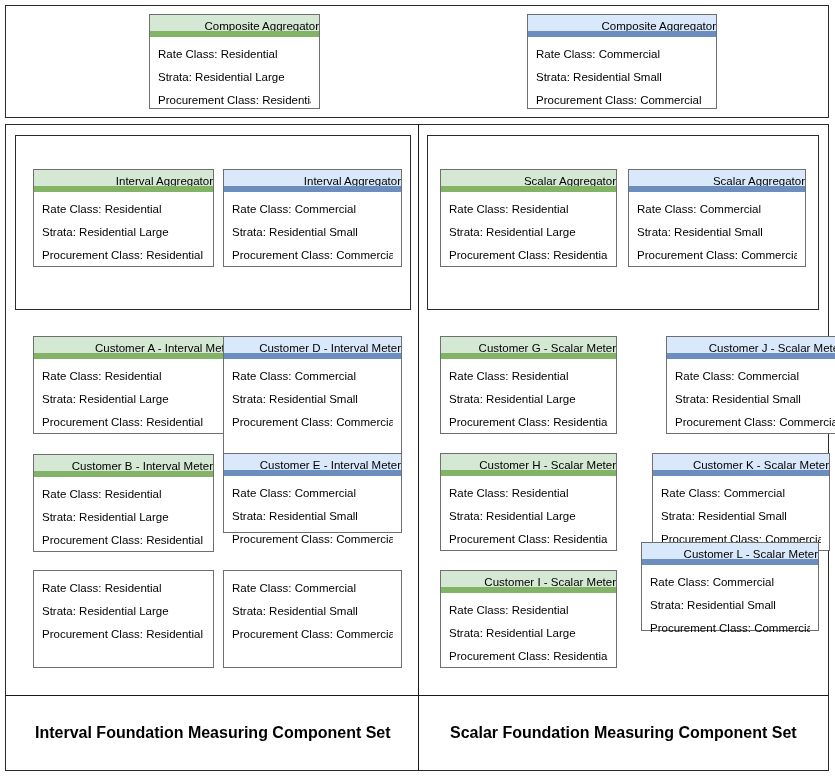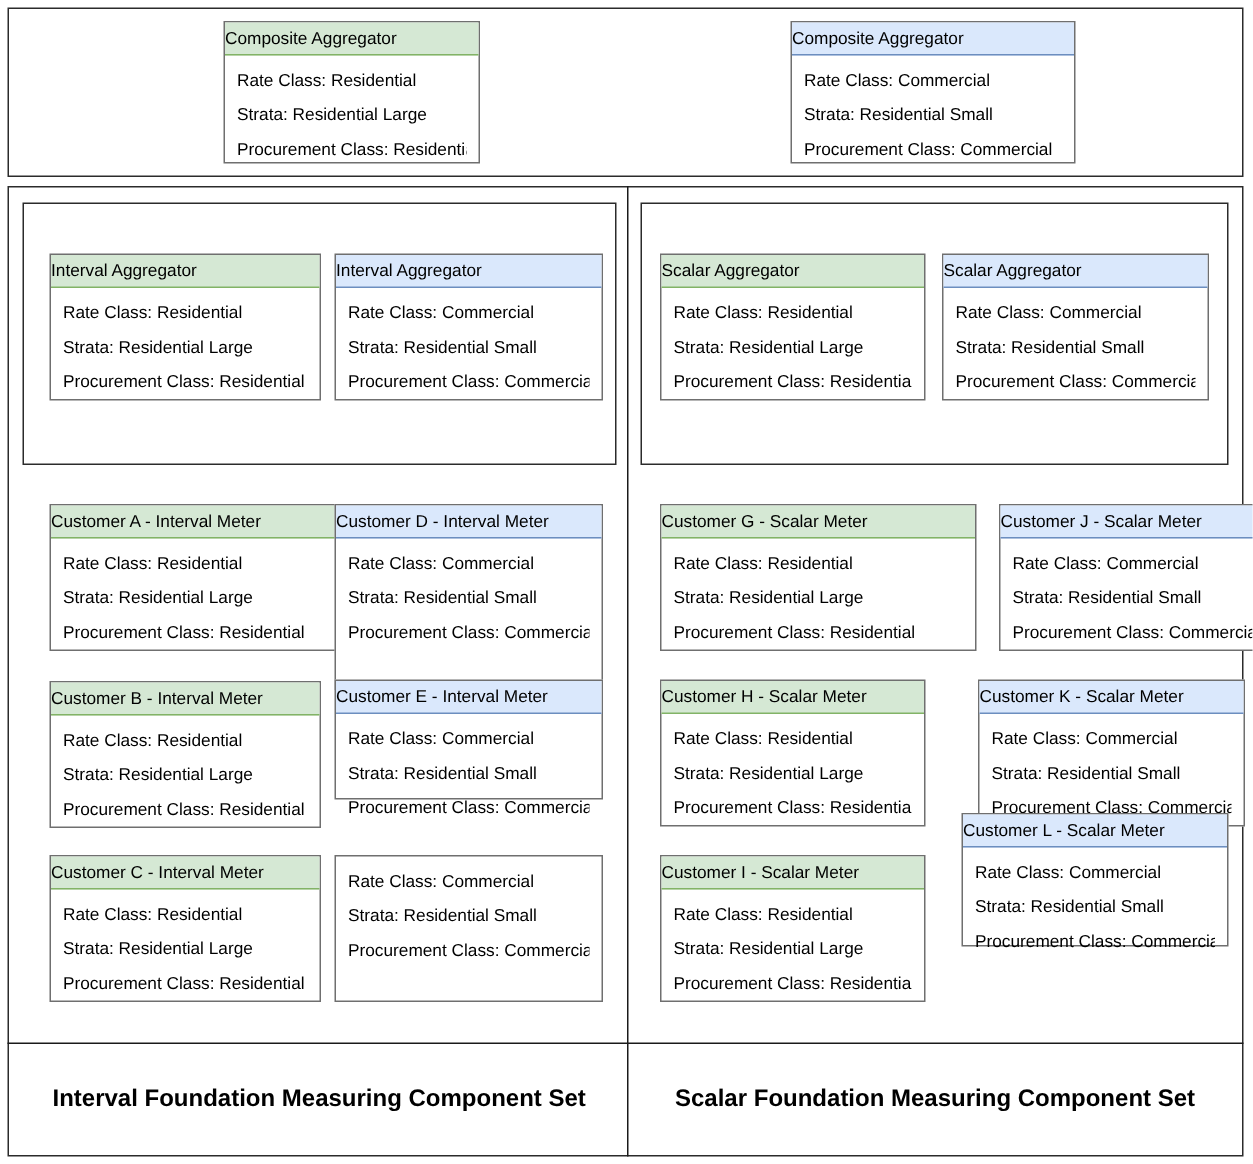--- a/index.html
+++ b/index.html
@@ -25,22 +25,22 @@
   .card {
     position: absolute;
     background: #ffffff;
     border: 1px solid #555555;
     box-sizing: border-box;
   }
   .card-title {
     font-size: 11.5px;
     line-height: 22px;
     height: 22px;
-    text-align: left;
-    border-bottom: 1px solid #a16207;
+    text-align: right;
+    border-bottom: 6px solid #a16207;
     box-sizing: border-box;
     white-space: nowrap;
     overflow: hidden;
   }
   .card-body {
     padding: 6px 8px 5px 8px;
     box-sizing: border-box;
   }
   .card-body div {
     font-size: 11.5px;
@@ -181,37 +181,36 @@
   <div class="card blue" style="left:223px; top:453px; width:179px; height:80px;">
     <div class="card-title">Customer E - Interval Meter</div>
     <div class="card-body">
       <div>Rate Class: Commercial</div>
       <div>Strata: Residential Small</div>
       <div>Procurement Class: Commercial</div>
     </div>
   </div>
 
   <div class="card green" style="left:33px; top:570px; width:181px; height:98px;">
-    <div class="card-title">Customer C - Interval Meter</div>
     <div class="card-body">
       <div>Rate Class: Residential</div>
       <div>Strata: Residential Large</div>
       <div>Procurement Class: Residential</div>
     </div>
   </div>
 
   <div class="card blue" style="left:223px; top:570px; width:179px; height:98px;">
     <div class="card-body">
       <div>Rate Class: Commercial</div>
       <div>Strata: Residential Small</div>
       <div>Procurement Class: Commercial</div>
     </div>
   </div>
 
-  <div class="card green" style="left:440px; top:336px; width:211px; height:98px;">
+  <div class="card green" style="left:440px; top:336px; width:177px; height:98px;">
     <div class="card-title">Customer G - Scalar Meter</div>
     <div class="card-body">
       <div>Rate Class: Residential</div>
       <div>Strata: Residential Large</div>
       <div>Procurement Class: Residential</div>
     </div>
   </div>
 
   <div class="card blue" style="left:628px; top:336px; width:178px; height:98px;margin-left:38px;">
     <div class="card-title">Customer J - Scalar Meter</div>

